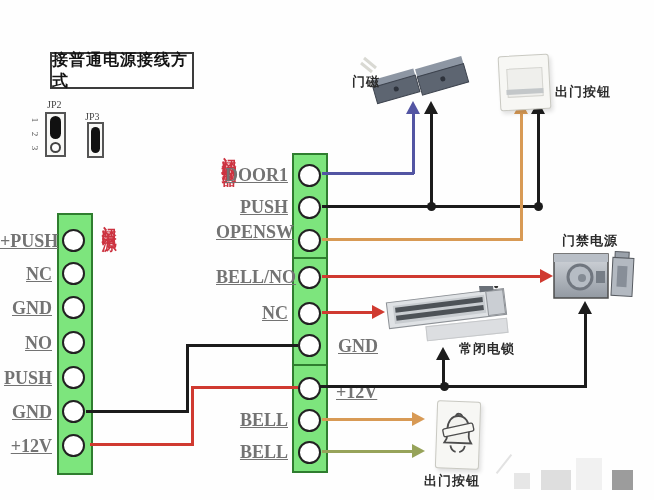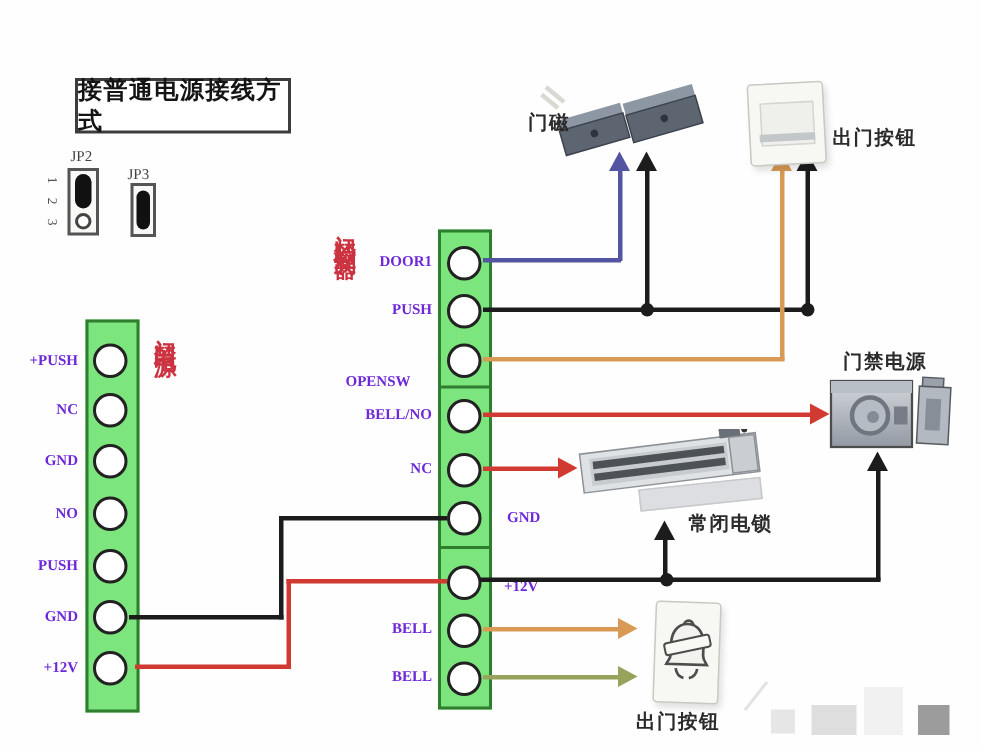--- a/index.html
+++ b/index.html
@@ -11,22 +11,22 @@
   .stage{position:relative;width:654px;height:500px;background:#fefefe;overflow:hidden;
          font-family:"Liberation Sans",sans-serif;}
   .abs{position:absolute;}
   .title-box{position:absolute;left:50px;top:52px;width:140px;height:33px;border:2px solid #3c3c3c;
              background:#fff;display:flex;align-items:center;justify-content:center;
              font-size:16px;font-weight:bold;color:#141414;letter-spacing:1px;}
   .tblock{position:absolute;background:var(--block-green);border:2px solid var(--block-border);box-sizing:border-box;}
   .tdiv{position:absolute;height:2px;background:var(--block-border);}
   .tcircle{position:absolute;width:23px;height:23px;border-radius:50%;background:#fff;
            border:2px solid #222;box-sizing:border-box;}
-  .tlab{position:absolute;font-family:"Liberation Serif",serif;font-weight:bold;font-size:10px;
-        color:#6d28d9;height:16px;line-height:16px;white-space:nowrap;}
+  .tlab{position:absolute;font-family:"Liberation Serif",serif;font-weight:bold;font-size:18px;
+        color:#737373;height:16px;line-height:16px;white-space:nowrap;text-decoration:underline;}
   .tr{text-align:right;} .tl{text-align:left;}
   .vtext{position:absolute;writing-mode:vertical-rl;text-orientation:upright;font-weight:bold;
          color:var(--label-red);font-size:15px;letter-spacing:4px;line-height:18px;}
   .clabel{position:absolute;font-weight:bold;font-size:13px;color:#2b2b2b;letter-spacing:1px;white-space:nowrap;}
   .wire{position:absolute;}
   .dot{position:absolute;width:9px;height:9px;border-radius:50%;background:var(--wire-black);}
   .ah-up{position:absolute;width:0;height:0;border-left:7px solid transparent;border-right:7px solid transparent;
          border-bottom:13px solid var(--wire-black);}
   .ah-right{position:absolute;width:0;height:0;border-top:7px solid transparent;border-bottom:7px solid transparent;
             border-left:13px solid var(--wire-red);}
@@ -85,21 +85,21 @@
   <div class="tcircle" style="left:298px;top:196px;"></div>
   <div class="tcircle" style="left:298px;top:229px;"></div>
   <div class="tcircle" style="left:298px;top:266px;"></div>
   <div class="tcircle" style="left:298px;top:302px;"></div>
   <div class="tcircle" style="left:298px;top:334px;"></div>
   <div class="tcircle" style="left:298px;top:377px;"></div>
   <div class="tcircle" style="left:298px;top:409px;"></div>
   <div class="tcircle" style="left:298px;top:441px;"></div>
   <div class="tlab tr" style="left:216px;top:167px;width:72px;">DOOR1</div>
   <div class="tlab tr" style="left:216px;top:199px;width:72px;">PUSH</div>
-  <div class="tlab tr" style="left:216px;top:247px;width:72px;text-align:center;">OPENSW</div>
+  <div class="tlab tr" style="left:216px;top:224px;width:72px;text-align:center;">OPENSW</div>
   <div class="tlab tr" style="left:216px;top:269px;width:72px;">BELL/NO</div>
   <div class="tlab tr" style="left:216px;top:305px;width:72px;">NC</div>
   <div class="tlab tr" style="left:216px;top:412px;width:72px;">BELL</div>
   <div class="tlab tr" style="left:216px;top:444px;width:72px;">BELL</div>
   <div class="tlab tl" style="left:338px;top:338px;width:50px;">GND</div>
   <div class="tlab tl" style="left:336px;top:384px;width:50px;">+12V</div>
 
   <div class="wire" style="left:322px;top:172px;width:92px;height:3px;background:var(--wire-blue);"></div>
   <div class="wire" style="left:412px;top:113px;width:3px;height:61px;background:var(--wire-blue);"></div>
   <div class="ah-up" style="left:406px;top:101px;border-bottom-color:var(--wire-blue);"></div>

